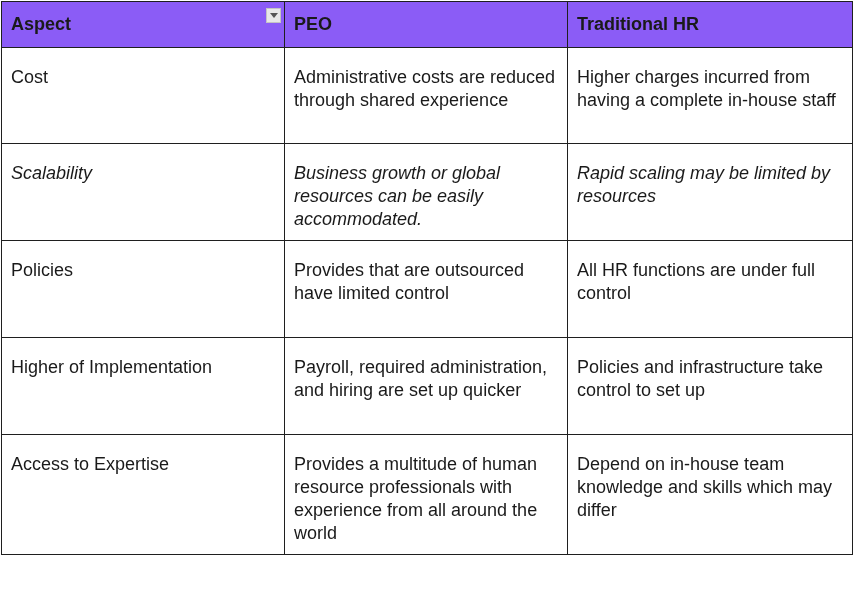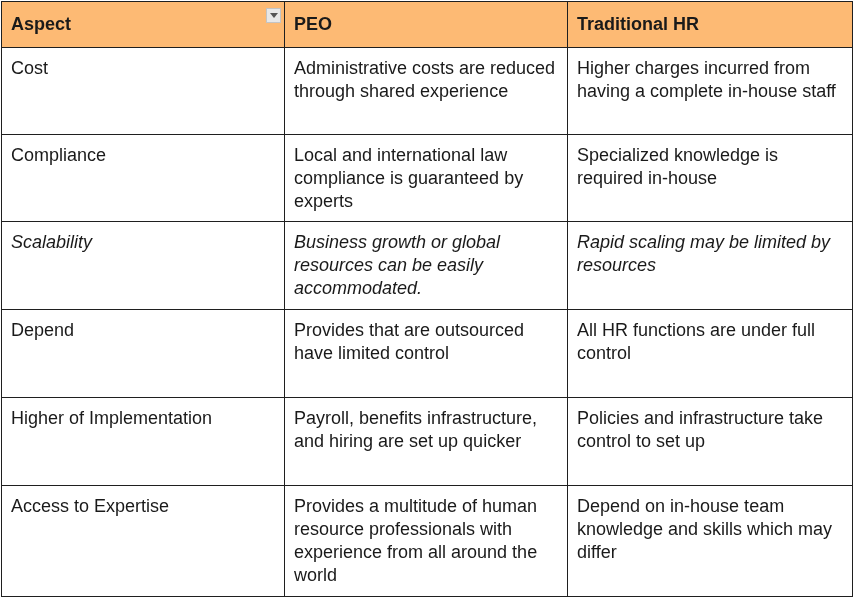--- a/index.html
+++ b/index.html
@@ -24,29 +24,29 @@
     col.c1 { width: 283px; }
     col.c2 { width: 283px; }
     col.c3 { width: 285px; }
     th, td {
       border: 1.5px solid #1f1f1f;
       padding: 0 8px 0 9px;
       vertical-align: top;
       text-align: left;
     }
     th {
-      background: #fdba74;
+      background: #8b5cf6;
       font-weight: bold;
       height: 45px;
       vertical-align: middle;
       padding-top: 0;
       position: relative;
     }
     td {
-      padding-top: 9px;
+      padding-top: 18px;
     }
     tr.r1 td { height: 77px; }
     tr.r2 td { height: 77px; }
     tr.r3 td { height: 78px; font-style: italic; }
     tr.r4 td { height: 78px; }
     tr.r5 td { height: 78px; }
     tr.r6 td { height: 101px; }
     .filter-btn {
       position: absolute;
       right: 3px;
@@ -85,38 +85,33 @@
       <th>PEO</th>
       <th>Traditional HR</th>
     </tr>
   </thead>
   <tbody>
     <tr class="r1">
       <td>Cost</td>
       <td>Administrative costs are reduced through shared experience</td>
       <td>Higher charges incurred from having a complete in-house staff</td>
     </tr>
-    <tr class="r2">
-      <td>Compliance</td>
-      <td>Local and international law compliance is guaranteed by experts</td>
-      <td>Specialized knowledge is required in-house</td>
-    </tr>
     <tr class="r3">
       <td>Scalability</td>
       <td>Business growth or global resources can be easily accommodated.</td>
       <td>Rapid scaling may be limited by resources</td>
     </tr>
     <tr class="r4">
-      <td>Depend</td>
+      <td>Policies</td>
       <td>Provides that are outsourced have limited control</td>
       <td>All HR functions are under full control</td>
     </tr>
     <tr class="r5">
       <td>Higher of Implementation</td>
-      <td>Payroll, benefits infrastructure, and hiring are set up quicker</td>
+      <td>Payroll, required administration, and hiring are set up quicker</td>
       <td>Policies and infrastructure take control to set up</td>
     </tr>
     <tr class="r6">
       <td>Access to Expertise</td>
       <td>Provides a multitude of human resource professionals with experience from all around the world</td>
       <td>Depend on in-house team knowledge and skills which may differ</td>
     </tr>
   </tbody>
 </table>
 

